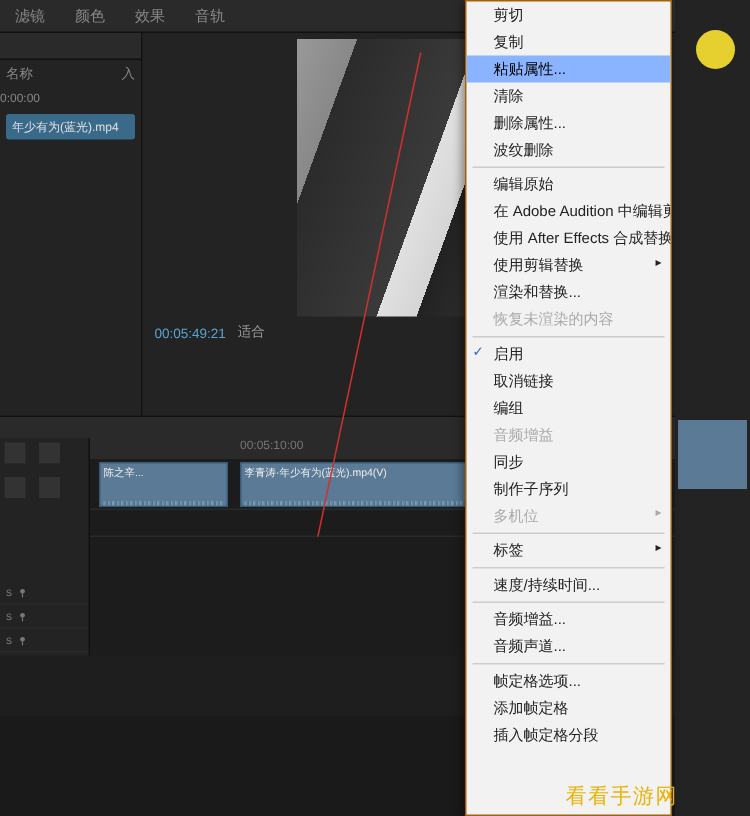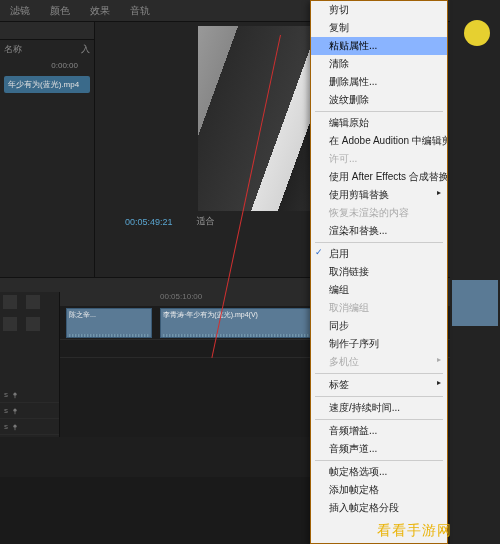--- a/index.html
+++ b/index.html
@@ -68,23 +68,22 @@
     margin: 4px auto 0 auto;
     width: 200px;
     height: 185px;
     background: linear-gradient(110deg, #999 0%, #888 15%, #2b2b2b 15%, #3a3a3a 45%, #e0e0e0 45%, #d5d5d5 55%, #222 55%, #333 75%, #bbb 75%);
     position: relative;
   }
   .monitor-bottom {
     display: flex;
     align-items: center;
     padding: 4px 8px;
-    gap: 24px;
+    gap: 8px;
     font-size: 9px;
-    margin-left: 22px;
   }
   .timecode { color: #5aa5d0; }
   .fit-label { color: #999; }
   .timeline-area {
     height: 200px;
     background: #1e1e1e;
     border-top: 1px solid #111;
   }
   .tl-header {
     height: 14px;
@@ -260,21 +259,21 @@
   <div class="top-tab">音轨</div>
 </div>
 
 <div class="main-row">
   <div class="left-panel">
     <div class="left-header"></div>
     <div class="left-sub">
       <span>名称</span>
       <span>入</span>
     </div>
-    <div style="padding:2px 16px;font-size:8px;color:#888;text-align:right;">0:00:00</div>
+    <div style="padding:2px 0;font-size:8px;color:#888;">0:00:00</div>
     <div class="clip-row">年少有为(蓝光).mp4</div>
   </div>
 
   <div class="monitor-panel">
     <div class="monitor-video"></div>
     <div class="monitor-bottom">
       <span class="timecode">00:05:49:21</span>
       <span class="fit-label">适合</span>
     </div>
   </div>
@@ -351,30 +350,29 @@
 <div class="context-menu" id="ctx-menu">
     <div class="menu-item"><span>剪切</span></div>
     <div class="menu-item"><span>复制</span></div>
     <div class="menu-item highlighted"><span>粘贴属性...</span></div>
     <div class="menu-item"><span>清除</span></div>
     <div class="menu-item"><span>删除属性...</span></div>
     <div class="menu-item"><span>波纹删除</span></div>
     <div class="menu-sep"></div>
     <div class="menu-item"><span>编辑原始</span></div>
     <div class="menu-item"><span>在 Adobe Audition 中编辑剪辑</span></div>
-    <div class="menu-item disabled"><span>许可...</span></div>
     <div class="menu-item"><span>使用 After Effects 合成替换</span></div>
     <div class="menu-item has-submenu"><span>使用剪辑替换</span></div>
+    <div class="menu-item"><span>渲染和替换...</span></div>
     <div class="menu-item disabled"><span>恢复未渲染的内容</span></div>
-    <div class="menu-item"><span>渲染和替换...</span></div>
     <div class="menu-sep"></div>
     <div class="menu-item"><span class="check-mark">✓</span><span>启用</span></div>
     <div class="menu-item"><span>取消链接</span></div>
     <div class="menu-item"><span>编组</span></div>
-    <div class="menu-item disabled"><span>取消编组</span></div>
+    <div class="menu-item disabled"><span>音频增益</span></div>
     <div class="menu-item"><span>同步</span></div>
     <div class="menu-item"><span>制作子序列</span></div>
     <div class="menu-item disabled has-submenu"><span>多机位</span></div>
     <div class="menu-sep"></div>
     <div class="menu-item has-submenu"><span>标签</span></div>
     <div class="menu-sep"></div>
     <div class="menu-item"><span>速度/持续时间...</span></div>
     <div class="menu-sep"></div>
     <div class="menu-item"><span>音频增益...</span></div>
     <div class="menu-item"><span>音频声道...</span></div>

